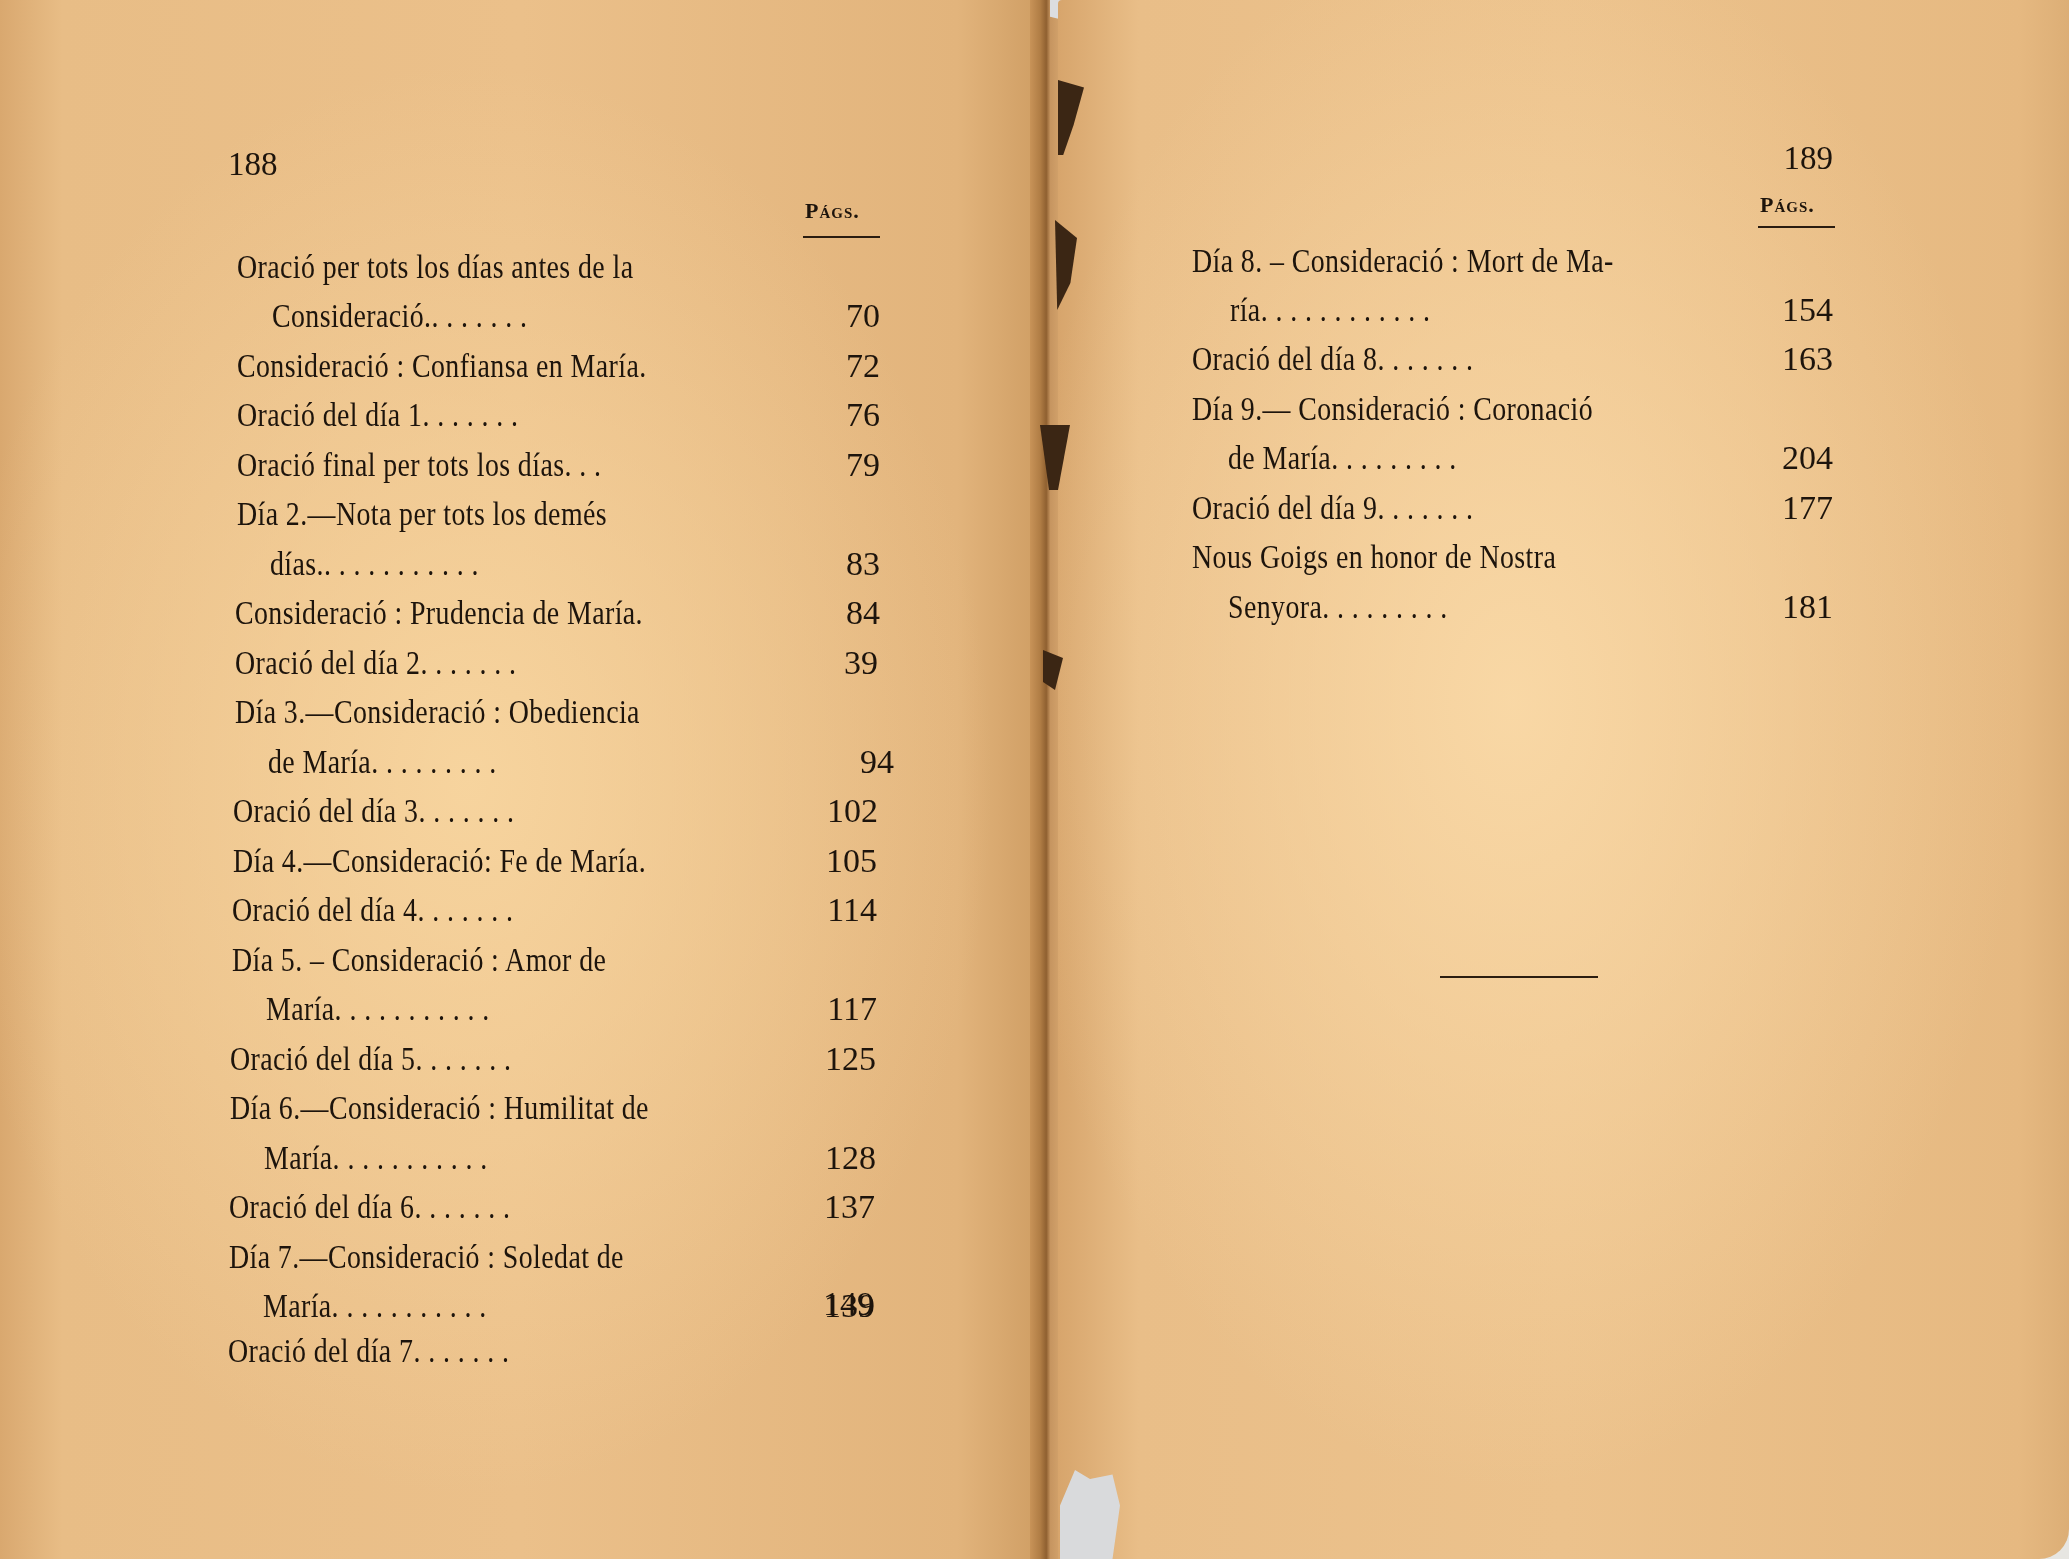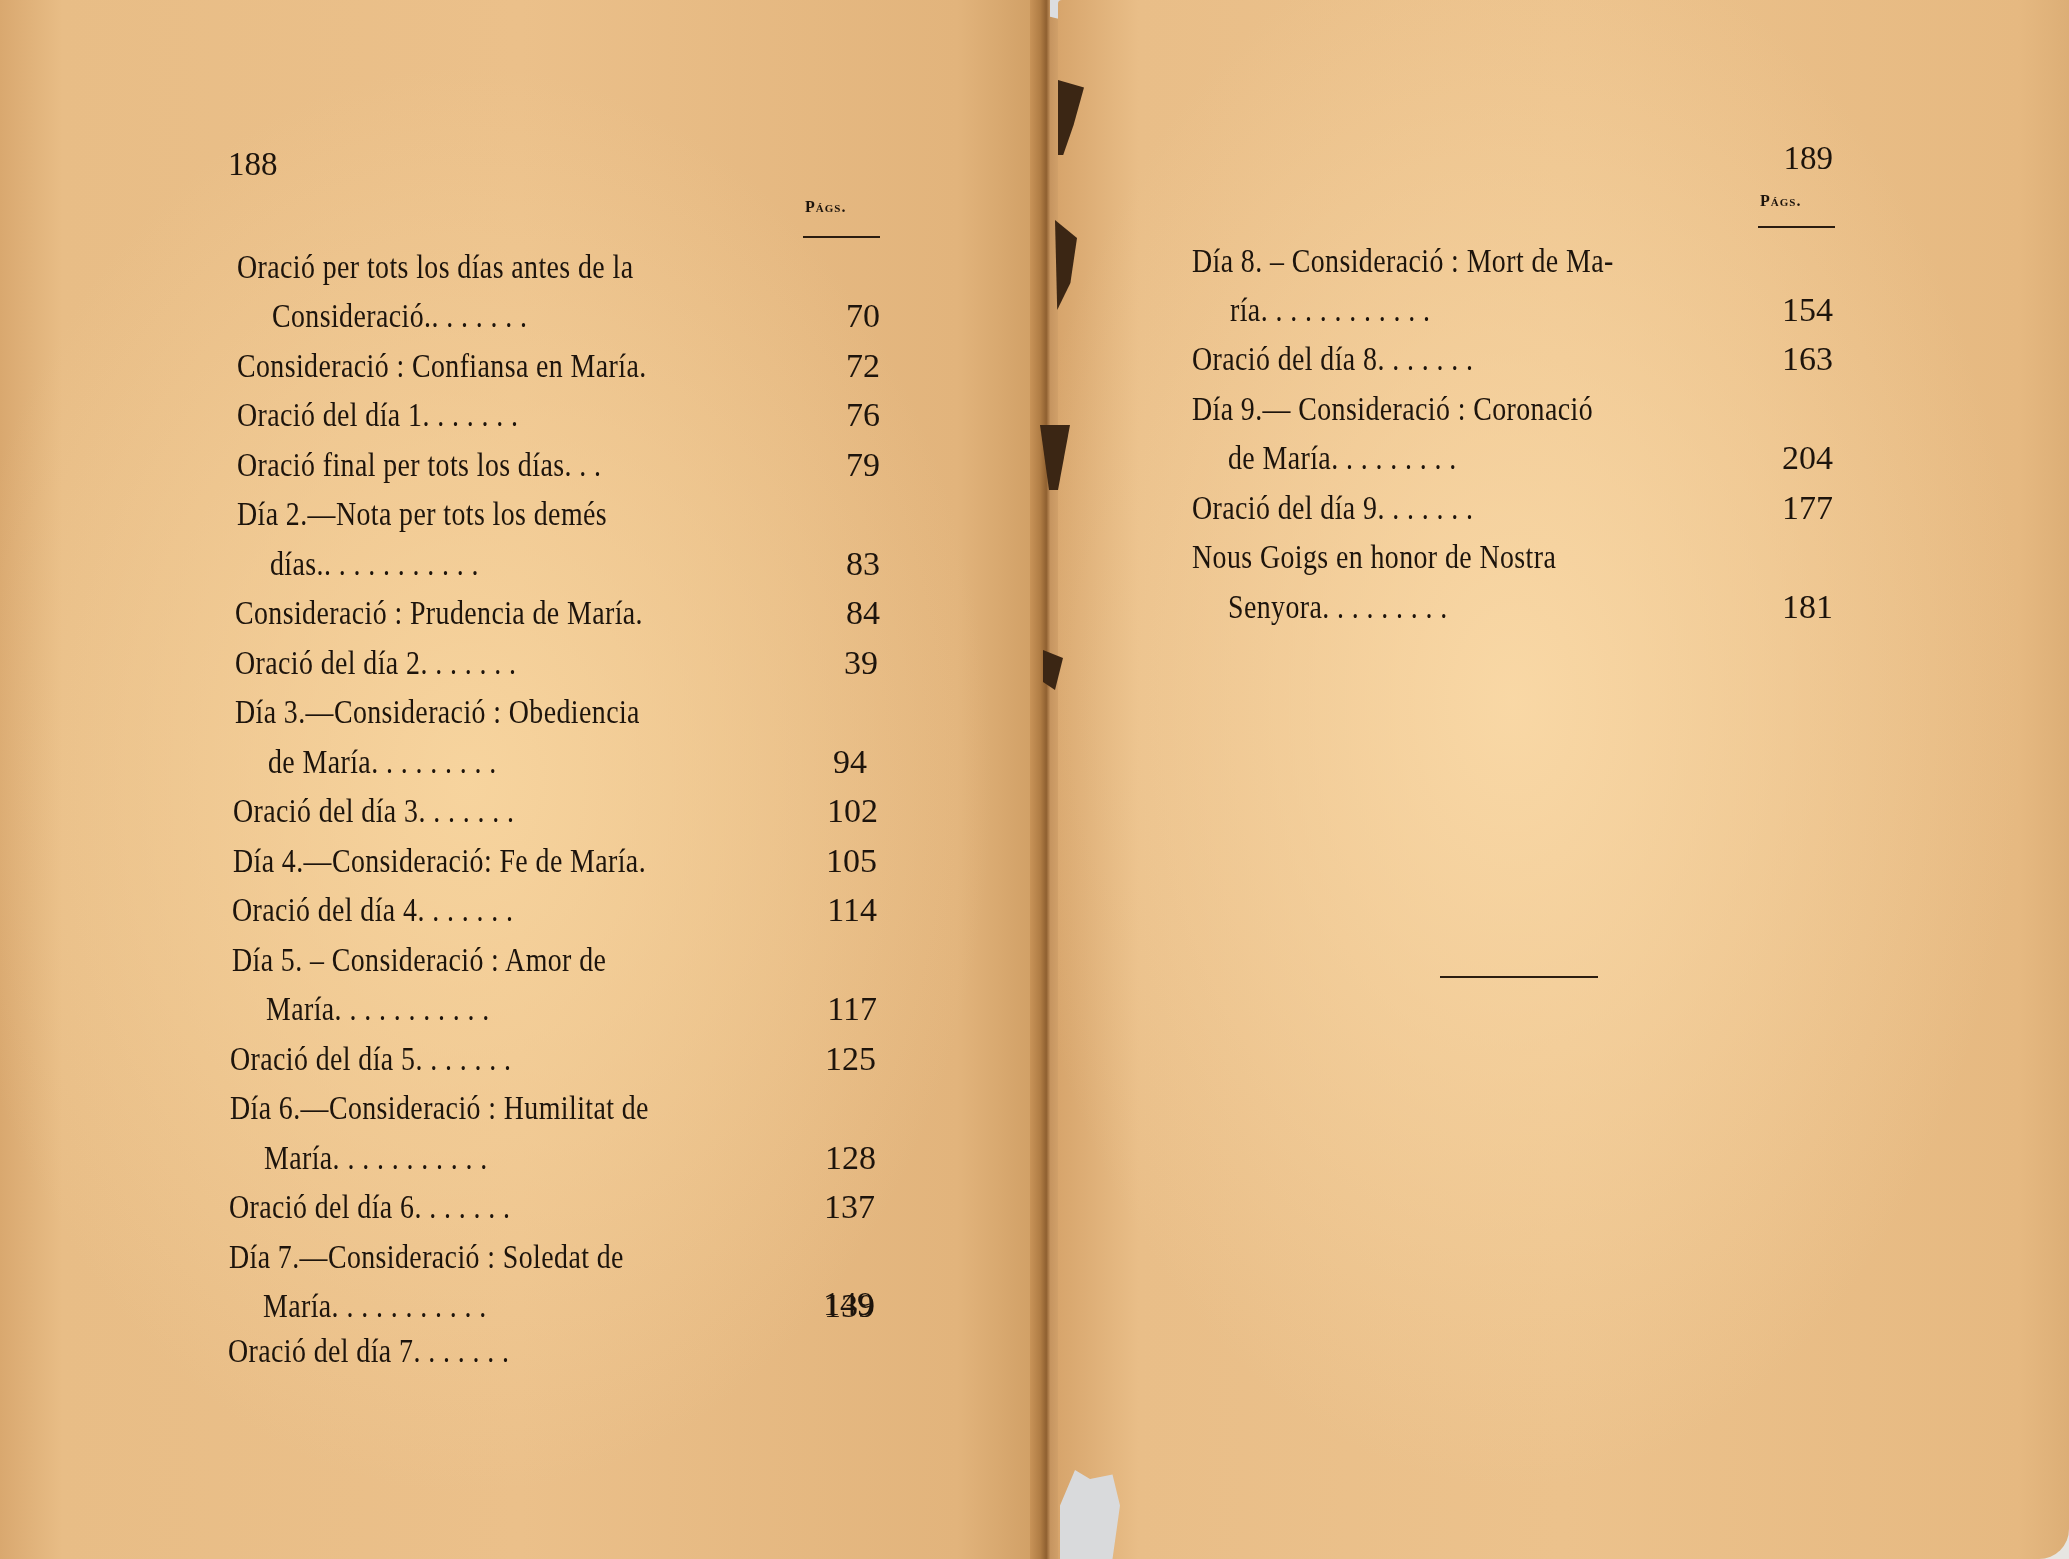--- a/index.html
+++ b/index.html
@@ -30,21 +30,21 @@
   .hole{position:absolute;left:1060px;top:1470px;width:75px;height:89px;background:#d9dadc;
     clip-path:polygon(20% 0,40% 10%,70% 5%,80% 40%,70% 100%,0 100%,0 40%);}
   .topgap{position:absolute;left:1050px;top:0;width:80px;height:28px;background:#dcdde0;
     clip-path:polygon(0 0,100% 0,100% 30%,60% 100%,30% 80%,0 60%);}
   .txt{position:absolute;font-family:"Liberation Serif","DejaVu Serif",serif;color:#1d140c;
     font-size:34px;letter-spacing:0.5px;white-space:nowrap;transform:scaleX(0.82);transform-origin:left center;}
   .num{position:absolute;font-family:"Liberation Serif","DejaVu Serif",serif;color:#1d140c;
     font-size:34px;white-space:nowrap;text-align:center;}
   .folio{position:absolute;font-family:"Liberation Serif","DejaVu Serif",serif;color:#1d140c;font-size:33px;}
   .pags{position:absolute;font-family:"Liberation Serif","DejaVu Serif",serif;color:#1d140c;
-    font-size:16px;letter-spacing:1px;font-variant:small-caps;font-weight:bold;}
+    font-size:22px;letter-spacing:1px;font-variant:small-caps;font-weight:bold;}
   .pags-rule{position:absolute;height:2px;background:#2a1c10;}
   .divider{position:absolute;height:2px;background:#2b1d10;}
 </style>
 </head>
 <body>
 
 <div class="spread">
 
   <div class="page left">
     <div class="folio" style="left:228px;top:146px;">188</div>
@@ -71,21 +71,21 @@
       <div class="num" style="right:160px;top:545px;">83</div>
 
       <div class="txt" style="left:235px;top:594px;">Consideració : Prudencia de María.</div>
       <div class="num" style="right:160px;top:594px;">84</div>
 
       <div class="txt" style="left:235px;top:644px;">Oració del día 2. . . . . . .</div>
       <div class="num" style="right:162px;top:644px;">39</div>
 
       <div class="txt" style="left:235px;top:693px;">Día 3.—Consideració : Obediencia</div>
       <div class="txt" style="left:268px;top:743px;">de María. . . . . . . . .</div>
-      <div class="num" style="right:173px;top:743px;margin-left:32px;">94</div>
+      <div class="num" style="right:146px;top:743px;margin-left:32px;">94</div>
 
       <div class="txt" style="left:233px;top:792px;">Oració del día 3. . . . . . .</div>
       <div class="num" style="right:162px;top:792px;">102</div>
 
       <div class="txt" style="left:233px;top:842px;">Día 4.—Consideració: Fe de María.</div>
       <div class="num" style="right:163px;top:842px;">105</div>
 
       <div class="txt" style="left:232px;top:891px;">Oració del día 4. . . . . . .</div>
       <div class="num" style="right:163px;top:891px;">114</div>
 

